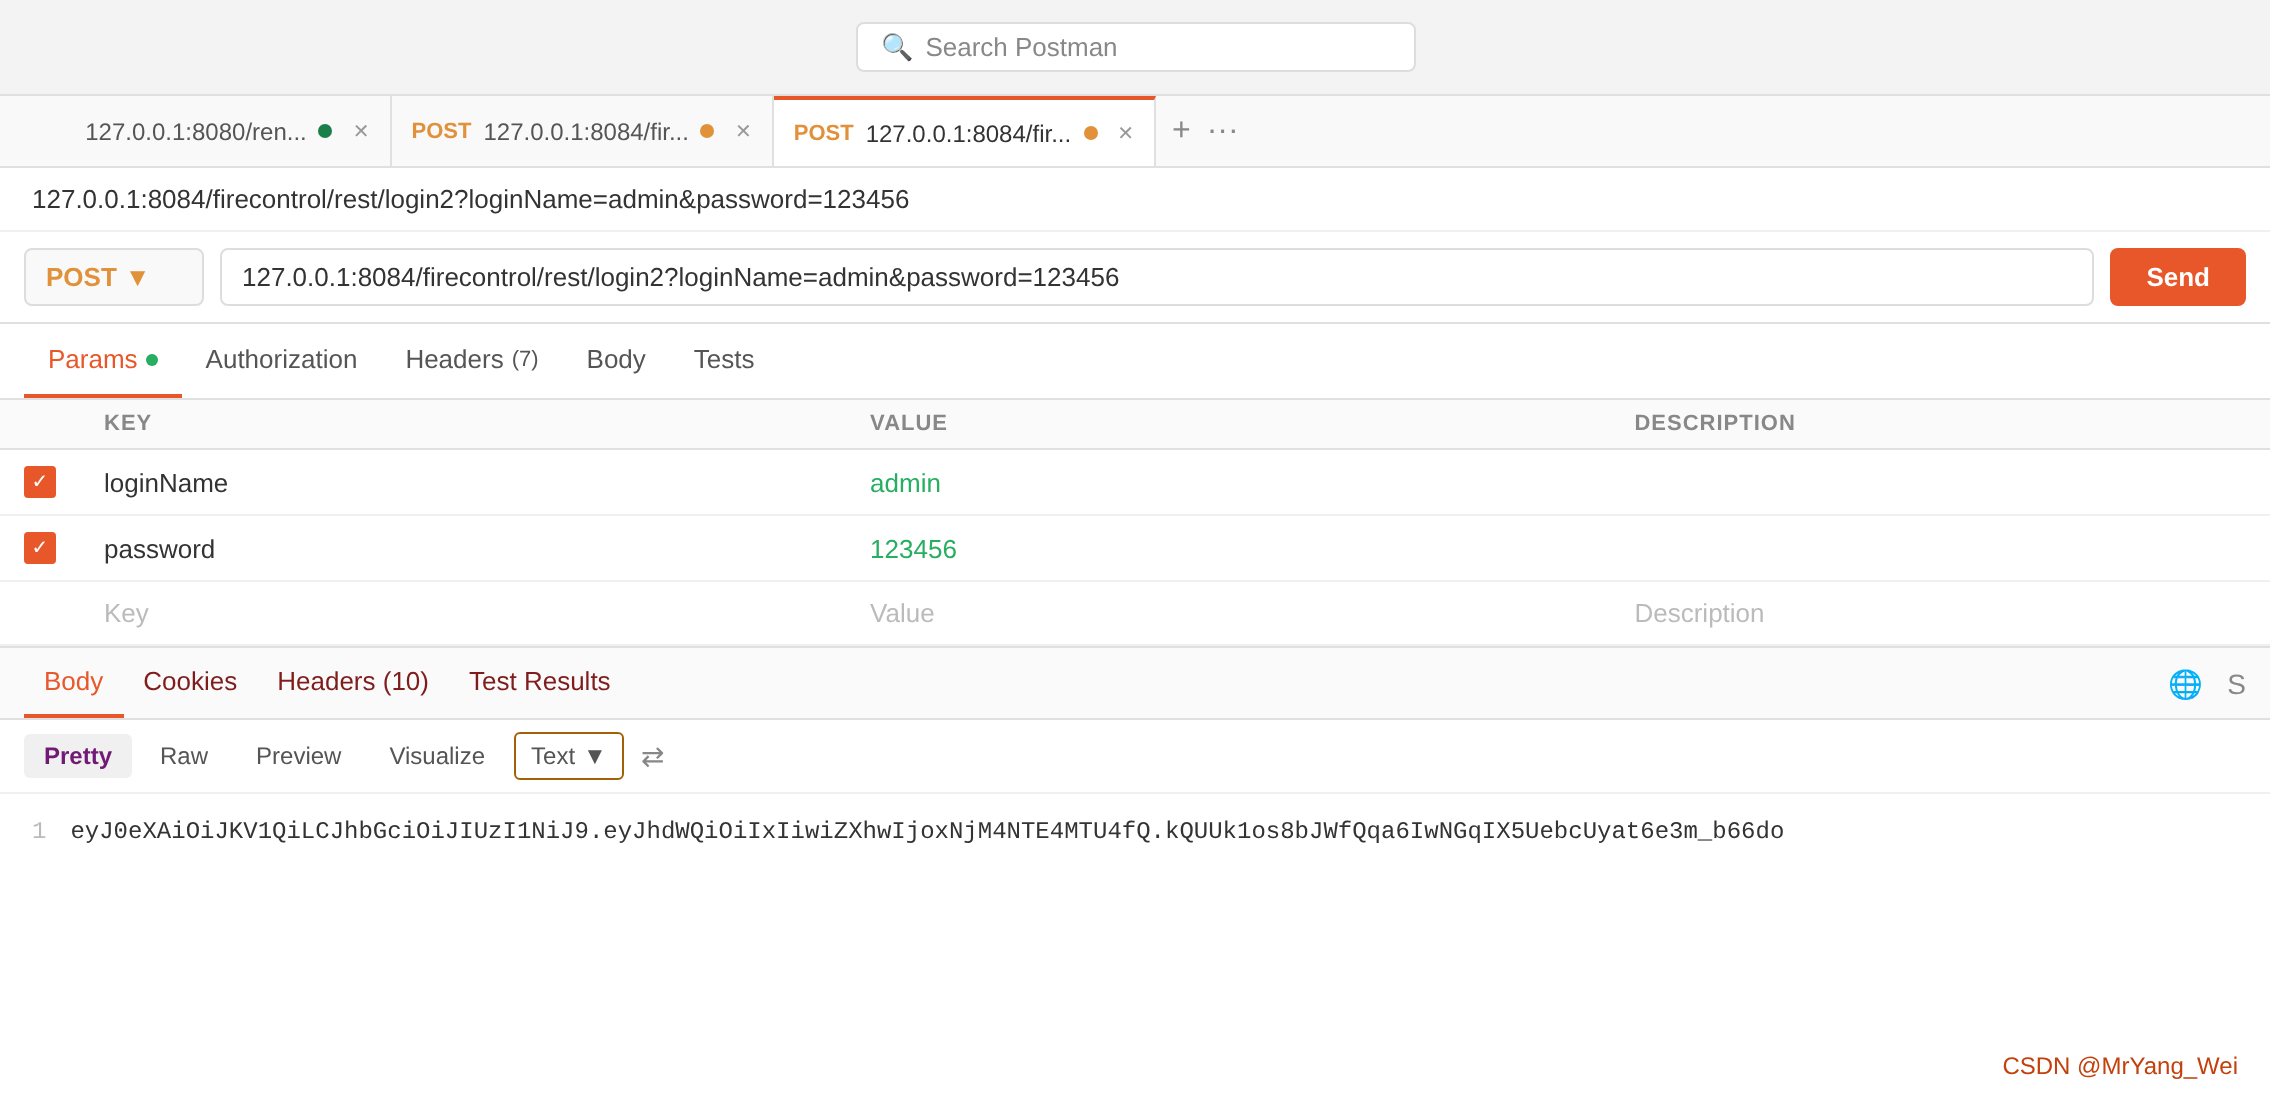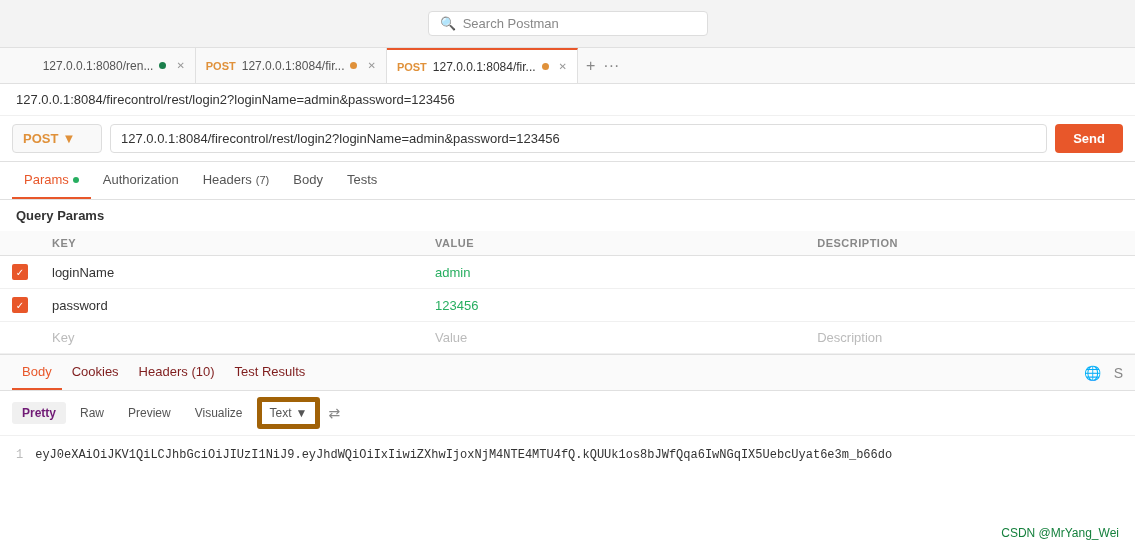--- a/index.html
+++ b/index.html
@@ -254,21 +254,21 @@
       font-weight: 600;
     }
     .format-select {
       display: flex;
       align-items: center;
       gap: 4px;
       padding: 4px 8px;
       font-size: 12px;
       color: #555;
       cursor: pointer;
-      border: 5px solid #a16207;
+      border: 1px solid #a16207;
       border-radius: 3px;
     }
     .wrap-icon {
       margin-left: 4px;
       color: #888;
       font-size: 14px;
     }
     .response-body {
       padding: 10px 16px;
       font-size: 12px;
@@ -284,21 +284,21 @@
     }
     .json-response {
       word-break: break-all;
     }
 
     .watermark {
       position: fixed;
       bottom: 12px;
       right: 16px;
       font-size: 12px;
-      color: #15803d;
+      color: #c2410c;
     }
 
     .res-right-actions {
       margin-left: auto;
       display: flex;
       align-items: center;
       gap: 8px;
       color: #888;
       font-size: 12px;
     }
@@ -368,23 +368,20 @@
   </div>
   <div class="req-tab">
     <span>Body</span>
   </div>
   <div class="req-tab">
     <span>Tests</span>
   </div>
 </div>
 
 <div>
-  <div class="section-header">
-    <span>Query Params</span>
-  </div>
   <table class="params-table">
     <thead>
       <tr>
         <th style="width:40px;"></th>
         <th class="key-col">KEY</th>
         <th class="val-col">VALUE</th>
         <th class="desc-col">DESCRIPTION</th>
       </tr>
     </thead>
     <tbody>

